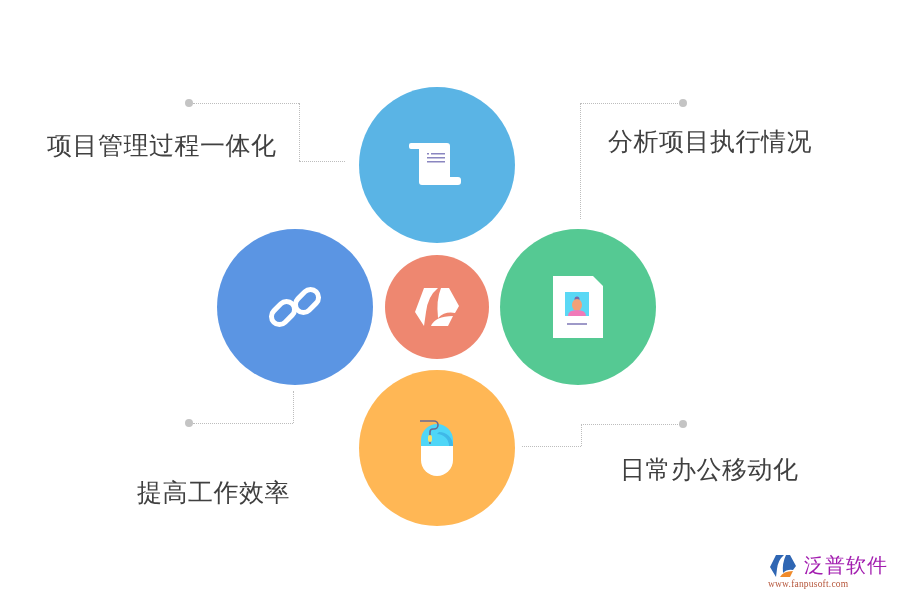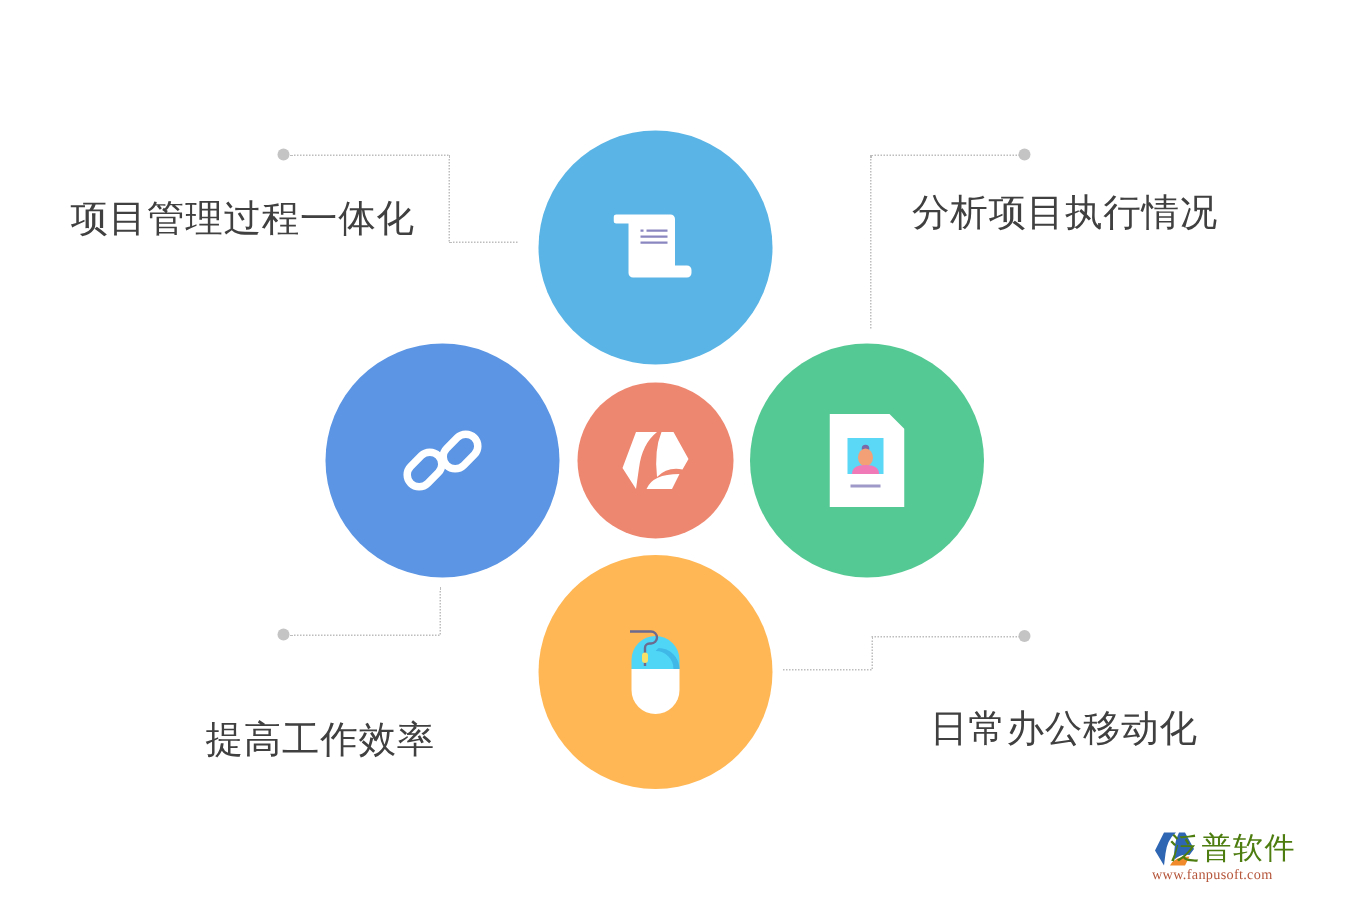--- a/index.html
+++ b/index.html
@@ -4,21 +4,21 @@
   <style>
     html, body { margin: 0; padding: 0; }
     body { width: 900px; height: 600px; background: #ffffff; position: relative; overflow: hidden; font-family: "DejaVu Sans", sans-serif; }
     .circle { position: absolute; border-radius: 50%; display: flex; align-items: center; justify-content: center; }
     .label { position: absolute; font-size: 25px; font-weight: normal; color: #404040; white-space: nowrap; letter-spacing: 0.5px; }
     .dot { position: absolute; width: 8px; height: 8px; border-radius: 50%; background: #c4c4c4; }
     .hl { position: absolute; height: 0; border-top: 1px dotted #bdbdbd; }
     .vl { position: absolute; width: 0; border-left: 1px dotted #bdbdbd; }
     svg { display: block; }
     .brand { position: absolute; left: 768px; top: 552px; width: 125px; }
-    .brand-name { font-size: 20px; color: #4d7c0f; position: absolute; left: 12px; top: 0; letter-spacing: 1px; }
+    .brand-name { font-size: 20px; color: #a21caf; position: absolute; left: 36px; top: 0; letter-spacing: 1px; }
     .brand-url { font-size: 9.5px; color: #b5553a; font-family: Liberation Serif, serif; position: absolute; left: 0; top: 27px; letter-spacing: 0.2px; }
   </style>
 </head>
 <body>
 
 <div class="dot" style="left:185px; top:99px;"></div>
 <div class="hl" style="left:193px; top:103px; width:106px;"></div>
 <div class="vl" style="left:299px; top:103px; height:58px;"></div>
 <div class="hl" style="left:299px; top:161px; width:46px;"></div>
 
@@ -31,21 +31,21 @@
 <div class="vl" style="left:293px; top:391px; height:32px;"></div>
 
 <div class="dot" style="left:679px; top:420px;"></div>
 <div class="hl" style="left:581px; top:424px; width:99px;"></div>
 <div class="vl" style="left:581px; top:424px; height:22px;"></div>
 <div class="hl" style="left:522px; top:446px; width:59px;"></div>
 
 <div class="label" style="left:47px; top:129px;">项目管理过程一体化</div>
 <div class="label" style="left:608px; top:125px;">分析项目执行情况</div>
 <div class="label" style="left:137px; top:476px;">提高工作效率</div>
-<div class="label" style="left:620px; top:453px;margin-top:16px;">日常办公移动化</div>
+<div class="label" style="left:620px; top:453px;">日常办公移动化</div>
 
 <div class="circle" style="left:359px; top:87px; width:156px; height:156px; background:#5AB4E5;">
   <span>
     <svg width="56" height="50" viewBox="0 0 56 50">
       <path d="M2 3 h36 a3 3 0 0 1 3 3 v31 h8 a3 3 0 0 1 3 3 v2 a3 3 0 0 1 -3 3 h-36 a3 3 0 0 1 -3 -3 v-33 h-8 a2 2 0 0 1 -2 -2 v-2 a2 2 0 0 1 2 -2 z" fill="#ffffff"></path>
       <rect x="18" y="13" width="2" height="1.5" fill="#8a86c0"></rect>
       <rect x="22" y="13" width="14" height="1.5" fill="#8a86c0"></rect>
       <rect x="18" y="17" width="18" height="1.5" fill="#8a86c0"></rect>
       <rect x="18" y="21" width="18" height="1.5" fill="#8a86c0"></rect>
     </svg>

